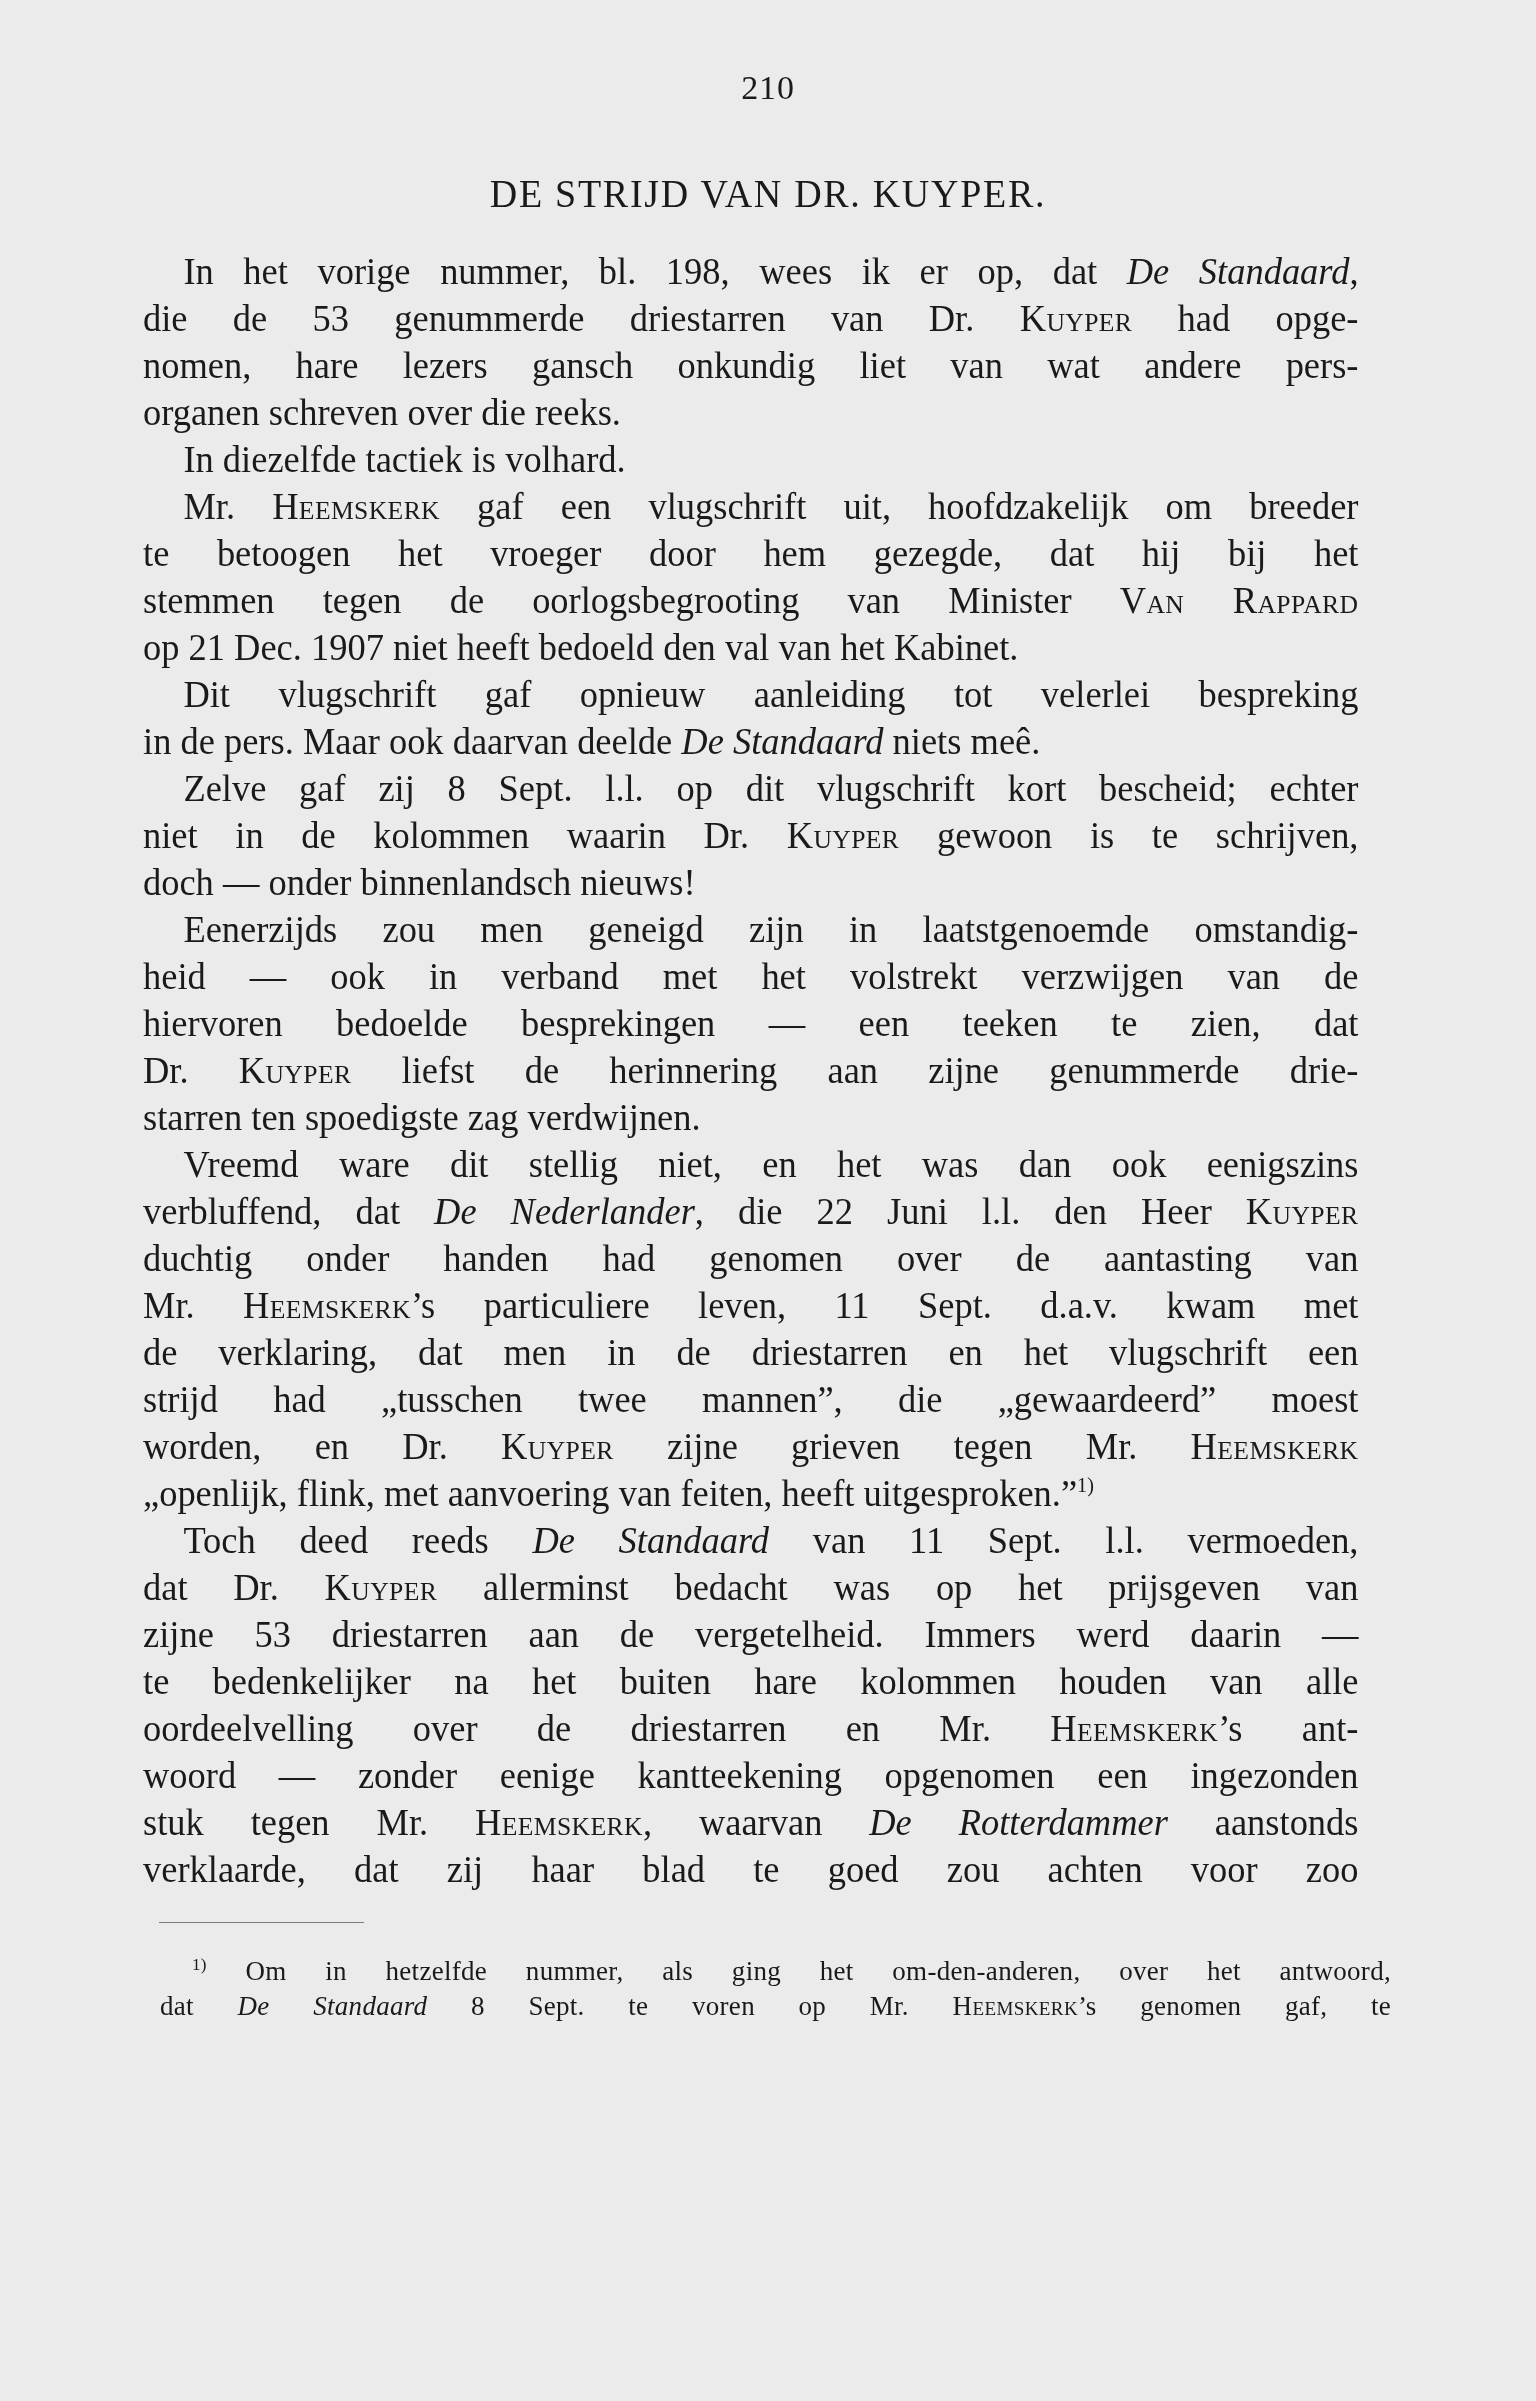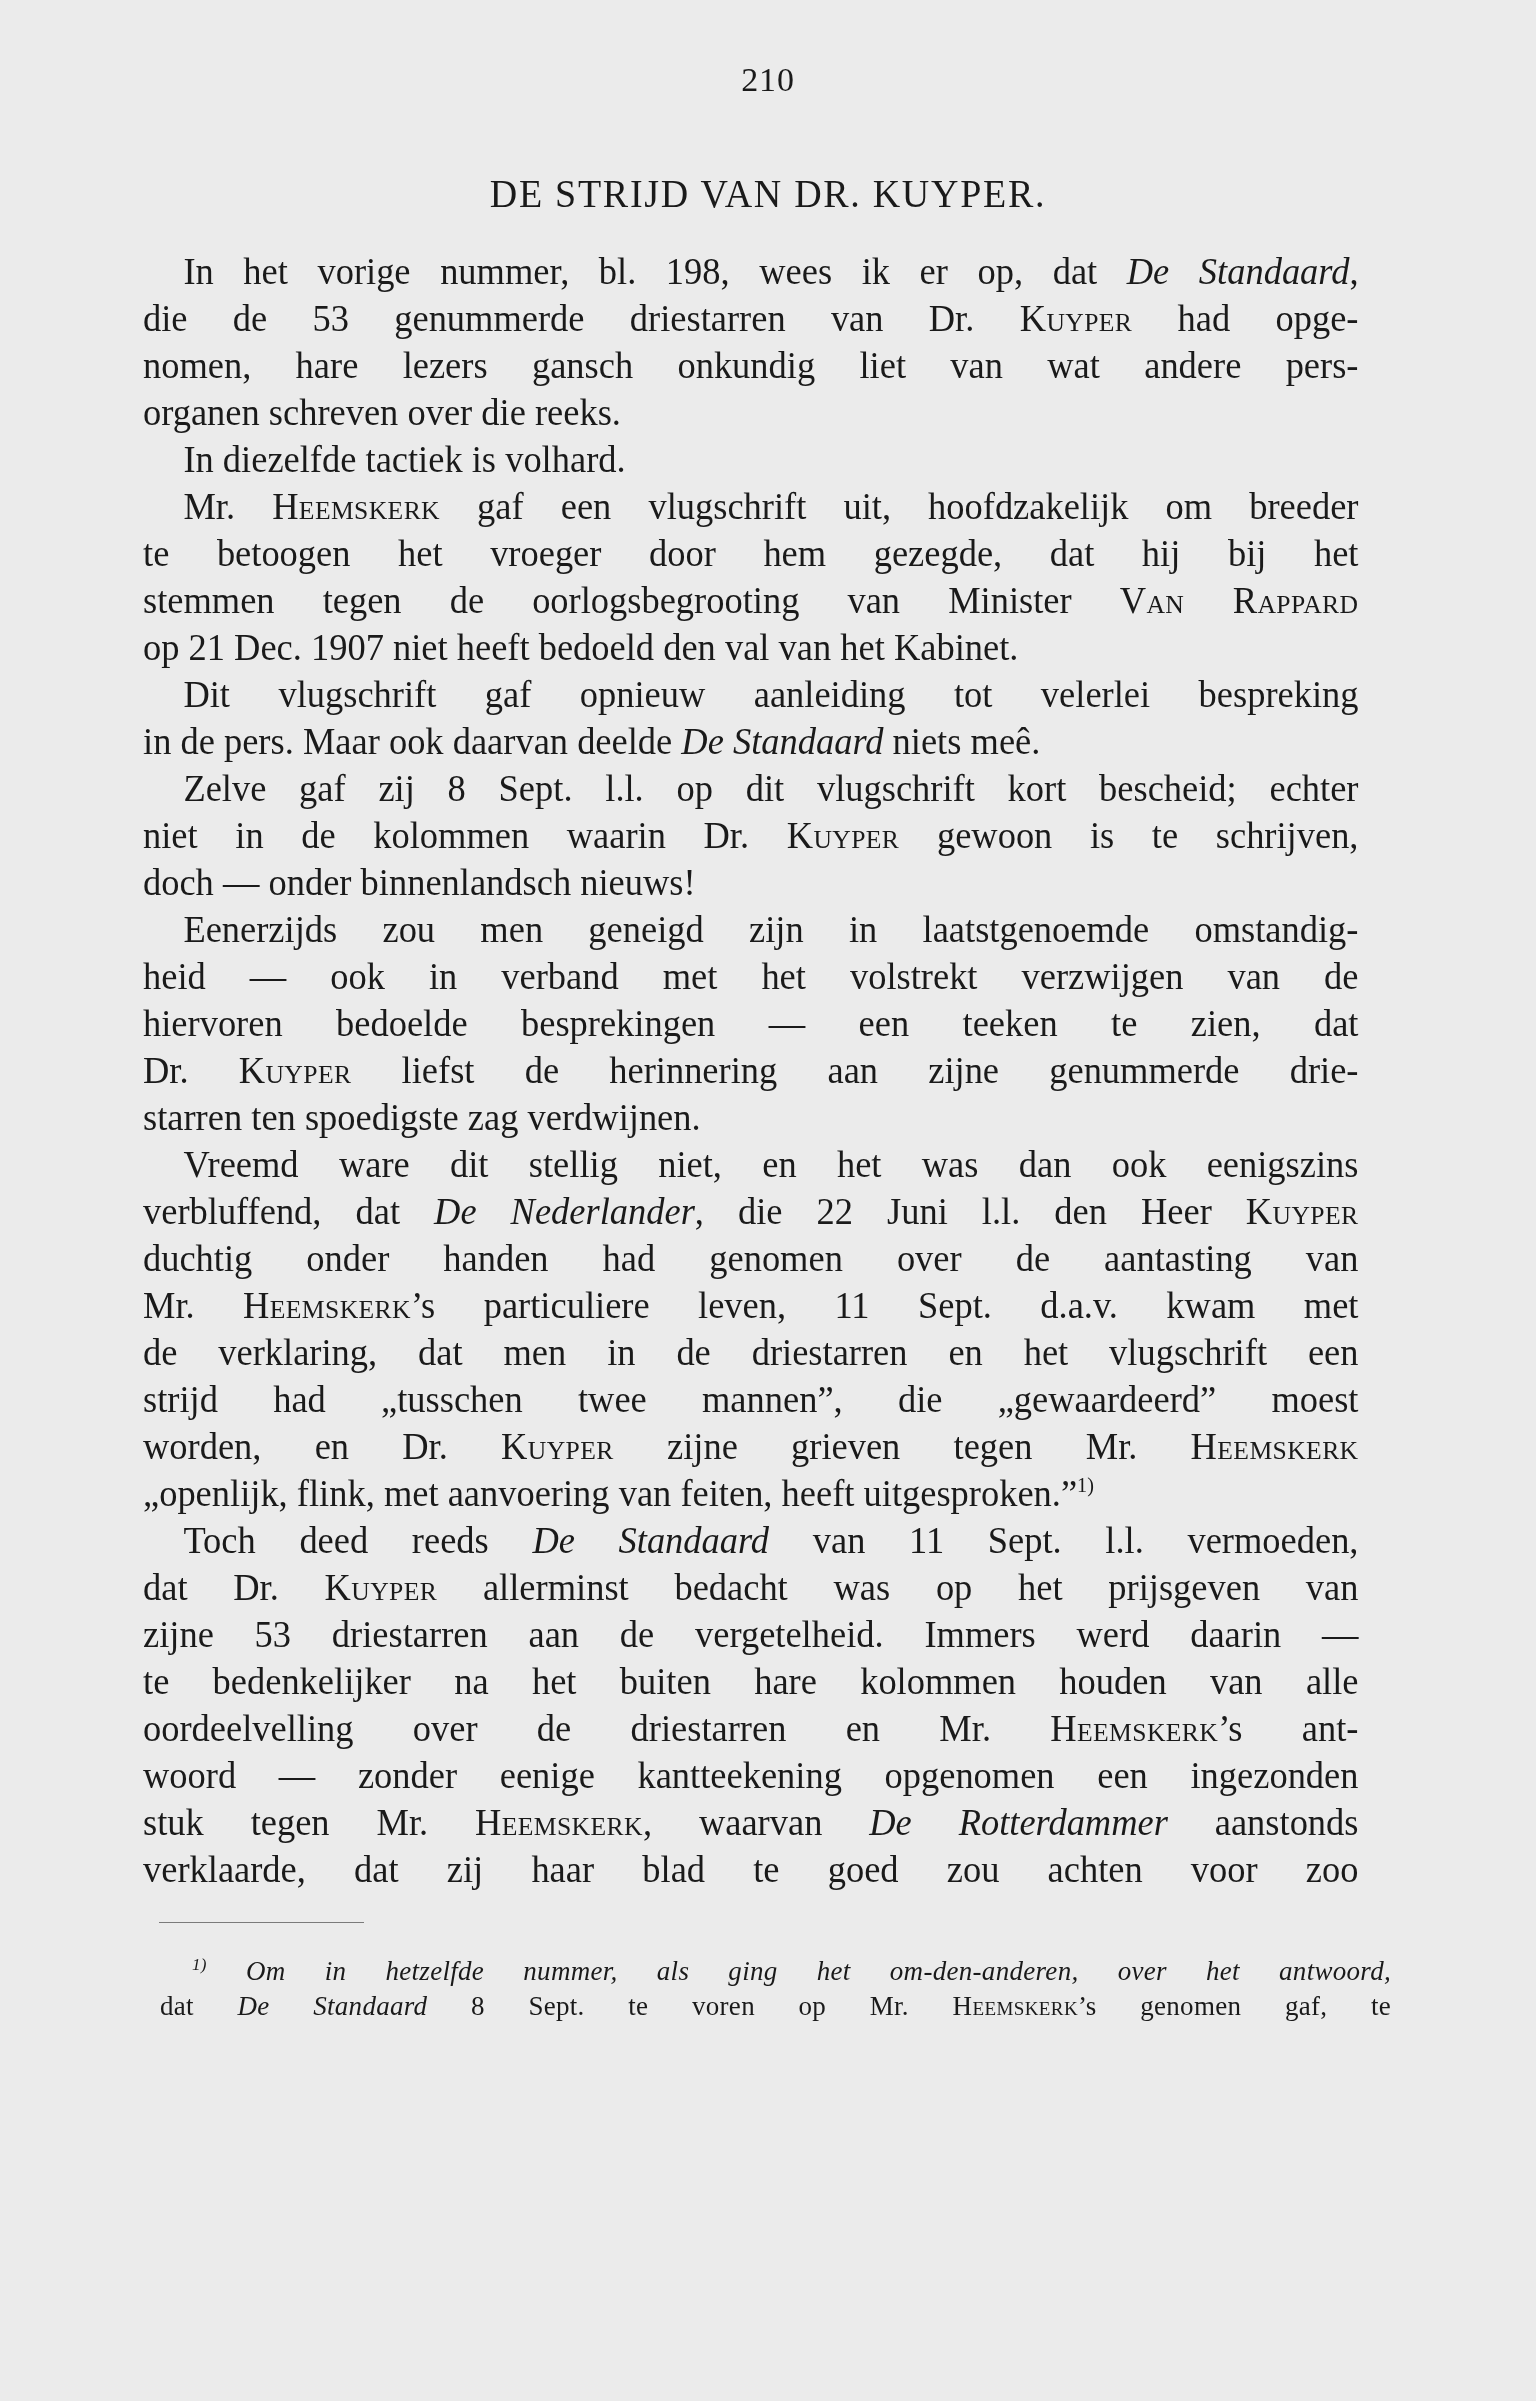--- a/index.html
+++ b/index.html
@@ -7,21 +7,21 @@
       width: 1536px;
       height: 2401px;
       background: #ebebeb;
       position: relative;
       overflow: hidden;
       font-family: "Liberation Serif", "DejaVu Serif", serif;
       color: #1a1a1a;
     }
     .page-number {
       position: absolute;
-      top: 61px;
+      top: 69px;
       left: 0; width: 1536px;
       text-align: center;
       font-size: 34px;
       letter-spacing: 0.9px;
     }
     .title {
       position: absolute;
       top: 171px;
       left: 0; width: 1536px;
       text-align: center;
@@ -68,21 +68,21 @@
     .fline {
       display: block;
       height: 35px;
       font-size: 27px;
       line-height: 35px;
       white-space: nowrap;
       text-align: justify;
       text-align-last: justify;
       letter-spacing: 0.3px;
     }
-    .fline.indent { padding-left: 32px; font-style: italic; }
+    .fline.indent { padding-left: 32px; }
     .fline.last { text-align-last: left; }
     .fline sup { font-size: 17px; vertical-align: 10.2px; }
   </style>
 </head>
 <body>
 
 <div class="page-number">210</div>
 <div class="title">DE STRIJD VAN DR. KUYPER.</div>
 
 <div class="body-text" id="body-text">

